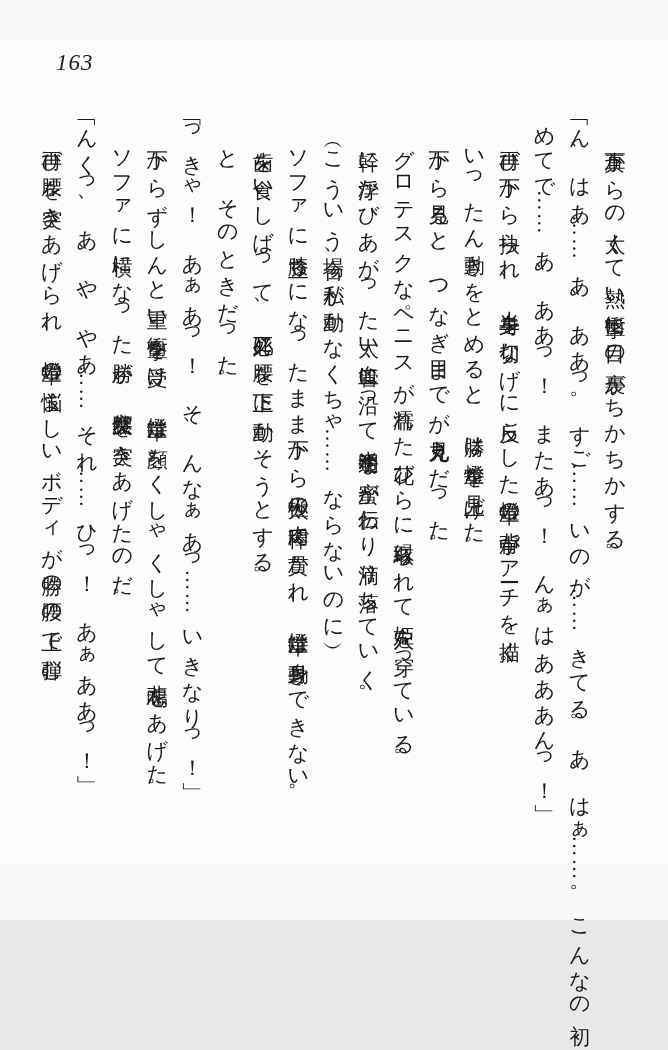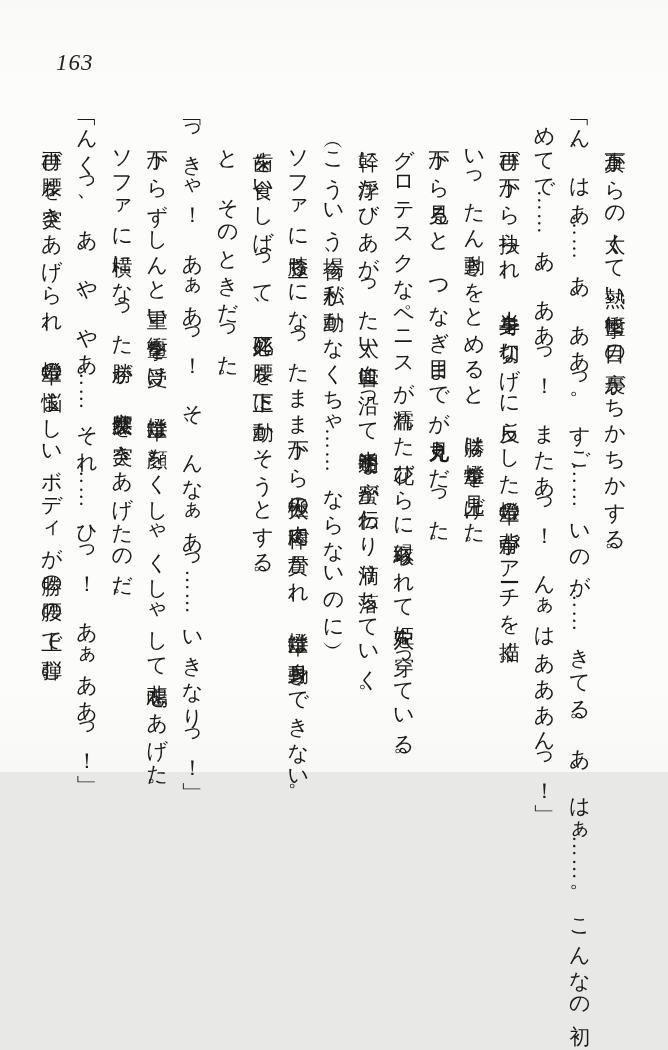--- a/index.html
+++ b/index.html
@@ -8,21 +8,21 @@
   }
   body {
     width: 668px;
     height: 1050px;
     background: #e8e8e6;
     overflow: hidden;
   }
   .book-page {
     position: relative;
     width: 668px;
-    height: 772px;
+    height: 920px;
     background: #fcfcfa;
     box-sizing: border-box;
     font-family: "Liberation Serif", "DejaVu Serif", serif;
     color: #1b1b1b;
   }
   .page-number {
     position: absolute;
     top: 50px;
     left: 56px;
     font-size: 23px;

